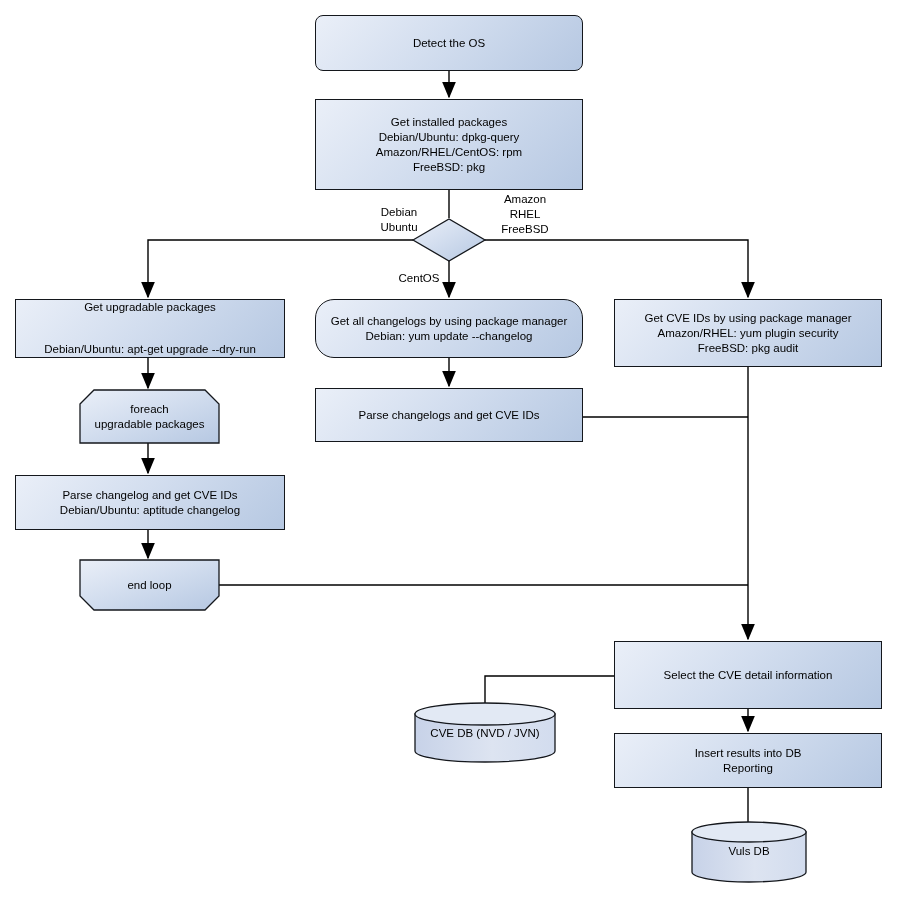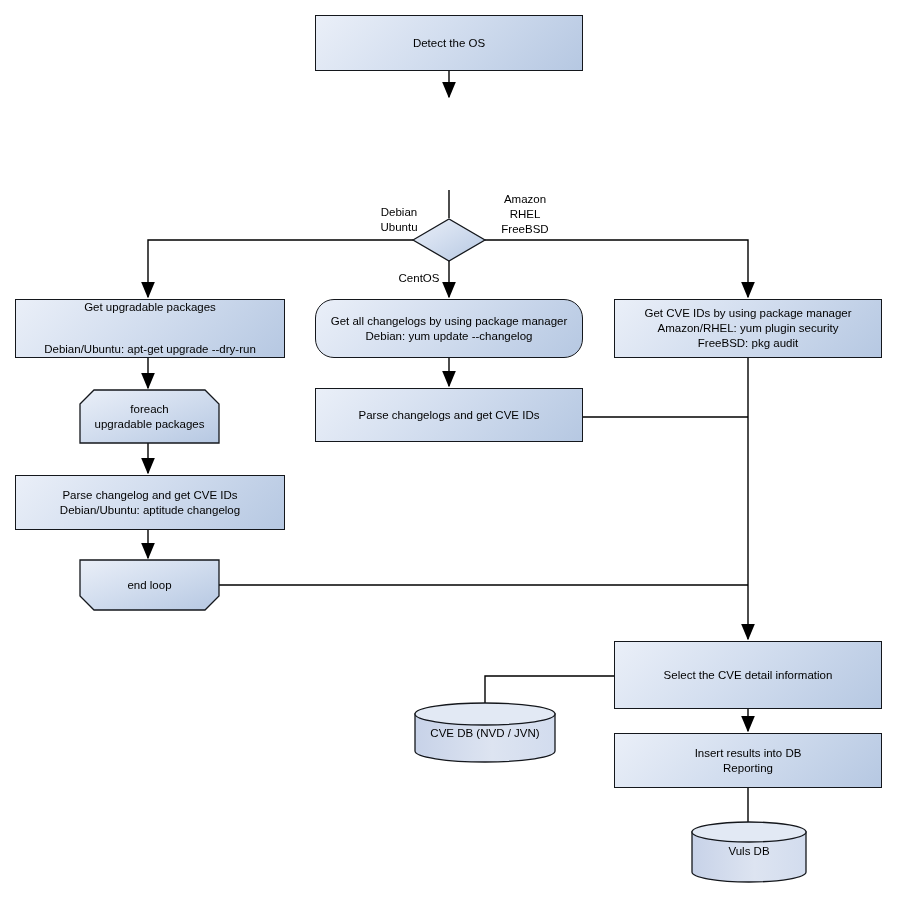--- a/index.html
+++ b/index.html
@@ -87,24 +87,30 @@
       <path d="M415,714 L415,751 A70,11 0 0 0 555,751 L555,714 Z" fill="url(#gCyl)" stroke="#14171c" stroke-width="1.3"></path>
       <ellipse cx="485" cy="714" rx="70" ry="11" fill="#e2e9f4" stroke="#14171c" stroke-width="1.3"></ellipse>
     </g>
 
     <g>
       <path d="M692,832 L692,872 A57,10 0 0 0 806,872 L806,832 Z" fill="url(#gCyl)" stroke="#14171c" stroke-width="1.3"></path>
       <ellipse cx="749" cy="832" rx="57" ry="10" fill="#e2e9f4" stroke="#14171c" stroke-width="1.3"></ellipse>
     </g>
   </svg>
 
-  <div class="node rect" style="left:315px; top:15px; width:268px; height:56px;">
+  <div class="node rect" style="left:315px; top:15px; width:268px; height:56px;border-radius:8px;">
     <div>Detect the OS</div>
   </div>
 
+  <div class="node rect" style="left:315px; top:99px; width:268px; height:91px;">
+    <div>Get installed packages</div>
+    <div>Debian/Ubuntu: dpkg-query</div>
+    <div>Amazon/RHEL/CentOS: rpm</div>
+    <div>FreeBSD: pkg</div>
+  </div>
 
   <div class="node rect" style="left:15px; top:299px; width:270px; height:59px;justify-content:space-between;">
     <div>Get upgradable packages</div>
     <div>Debian/Ubuntu: apt-get upgrade --dry-run</div>
   </div>
 
   <div class="node overlay" style="left:80px; top:390px; width:139px; height:53px;">
     <div>foreach</div>
     <div>upgradable packages</div>
   </div>
@@ -120,21 +126,21 @@
 
   <div class="node rect" style="left:315px; top:299px; width:268px; height:59px;border-radius:19px;">
     <div>Get all changelogs by using package manager</div>
     <div>Debian: yum update --changelog</div>
   </div>
 
   <div class="node rect" style="left:315px; top:388px; width:268px; height:54px;">
     <div>Parse changelogs and get CVE IDs</div>
   </div>
 
-  <div class="node rect" style="left:614px; top:299px; width:268px; height:59px;">
+  <div class="node rect" style="left:614px; top:299px; width:268px; height:68px;">
     <div>Get CVE IDs by using package manager</div>
     <div>Amazon/RHEL: yum plugin security</div>
     <div>FreeBSD: pkg audit</div>
   </div>
 
   <div class="node rect" style="left:614px; top:641px; width:268px; height:68px;">
     <div>Select the CVE detail information</div>
   </div>
 
   <div class="node rect" style="left:614px; top:733px; width:268px; height:55px;">

